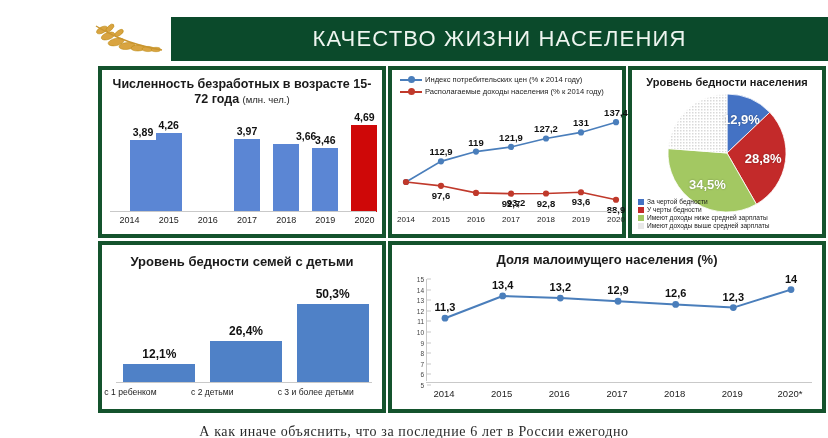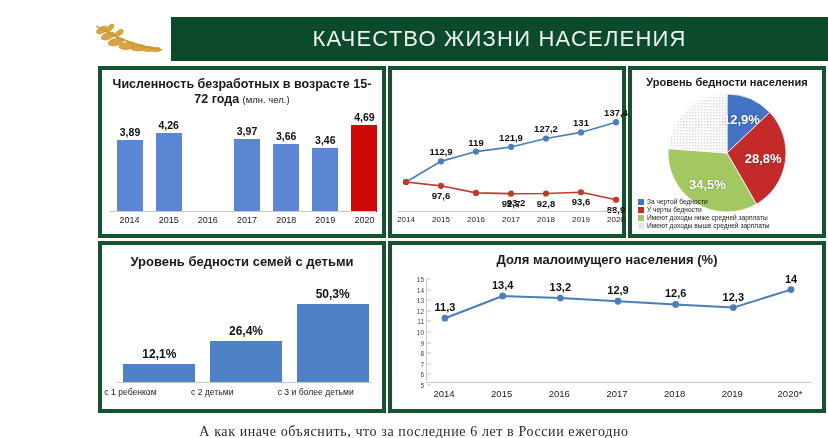--- a/index.html
+++ b/index.html
@@ -96,35 +96,35 @@
 <div id="header-band">
   <div id="header-title">КАЧЕСТВО ЖИЗНИ НАСЕЛЕНИЯ</div>
 </div>
 
 <div class="panel" id="panel-unemployment">
   <div class="chart-title" id="unemp-title">
     <span>Численность безработных в возрасте 15-72 года</span>
     <span class="sub">(млн. чел.)</span>
   </div>
   <div id="unemp-plot">
-      <div class="ub-col" style="left: 5px; text-align: right;">
+      <div class="ub-col" style="left: 18px; text-align: right;">
         <div class="ub-bar" style="height: 74.8077%;"></div>
         <div class="ub-val" style="bottom: calc(74.8077% + 2px);">3,89</div>
       </div>
       <div class="ub-col" style="left: 43.7143px;">
         <div class="ub-bar" style="height: 81.9231%;"></div>
         <div class="ub-val" style="bottom: calc(81.9231% + 2px);">4,26</div>
       </div>
       <div class="ub-col" style="left: 122px;">
         <div class="ub-bar" style="height: 76.3462%;"></div>
         <div class="ub-val" style="bottom: calc(76.3462% + 2px);">3,97</div>
       </div>
       <div class="ub-col" style="left: 161.143px;">
         <div class="ub-bar" style="height: 70.3846%;"></div>
-        <div class="ub-val" style="bottom: calc(70.3846% + 2px);">3,66</div>
+        <div class="ub-val" style="bottom: calc(70.3846% + 2px); margin-left: 20px;">3,66</div>
       </div>
       <div class="ub-col" style="left: 200.286px;">
         <div class="ub-bar" style="height: 66.5385%;"></div>
         <div class="ub-val" style="bottom: calc(66.5385% + 2px);">3,46</div>
       </div>
       <div class="ub-col" style="left: 239.429px;">
         <div class="ub-bar hl" style="height: 90.1923%;"></div>
         <div class="ub-val" style="bottom: calc(90.1923% + 2px);">4,69</div>
       </div>
     </div>
@@ -133,20 +133,34 @@
       <div class="ub-xlab" style="left: 41.7143px;">2015</div>
       <div class="ub-xlab" style="left: 80.8571px;">2016</div>
       <div class="ub-xlab" style="left: 120px;">2017</div>
       <div class="ub-xlab" style="left: 159.143px;">2018</div>
       <div class="ub-xlab" style="left: 198.286px;">2019</div>
       <div class="ub-xlab" style="left: 237.429px;">2020</div>
     </div>
 </div>
 
 <div class="panel" id="panel-cpi">
+  <div id="cpi-legend">
+    <div class="lg-row">
+      <span class="lg-line" style="background: rgb(74, 126, 187);">
+          <i style="background: rgb(74, 126, 187);"></i>
+        </span>
+      <span class="lg-txt">Индекс потребительских цен (% к 2014 году)</span>
+    </div>
+    <div class="lg-row">
+      <span class="lg-line" style="background: rgb(192, 57, 43);">
+          <i style="background: rgb(192, 57, 43);"></i>
+        </span>
+      <span class="lg-txt">Располагаемые доходы населения (% к 2014 году)</span>
+    </div>
+  </div>
   <div id="cpi-plot">
       <div class="dlabel" style="left: 43px; top: 36.36px;">112,9</div>
       <div class="dlabel" style="left: 78px; top: 26.6px;">119</div>
       <div class="dlabel" style="left: 113px; top: 21.96px;">121,9</div>
       <div class="dlabel" style="left: 148px; top: 13.48px;">127,2</div>
       <div class="dlabel" style="left: 183px; top: 7.4px;">131</div>
       <div class="dlabel" style="left: 218px; top: -2.84px;">137,4</div>
       <div class="dlabel" style="left: 43px; top: 79.84px;">97,6</div>
       <div class="dlabel" style="left: 78px; top: 86.88px; margin-left: 40px;">93,2</div>
       <div class="dlabel" style="left: 113px; top: 87.68px;">92,7</div>

